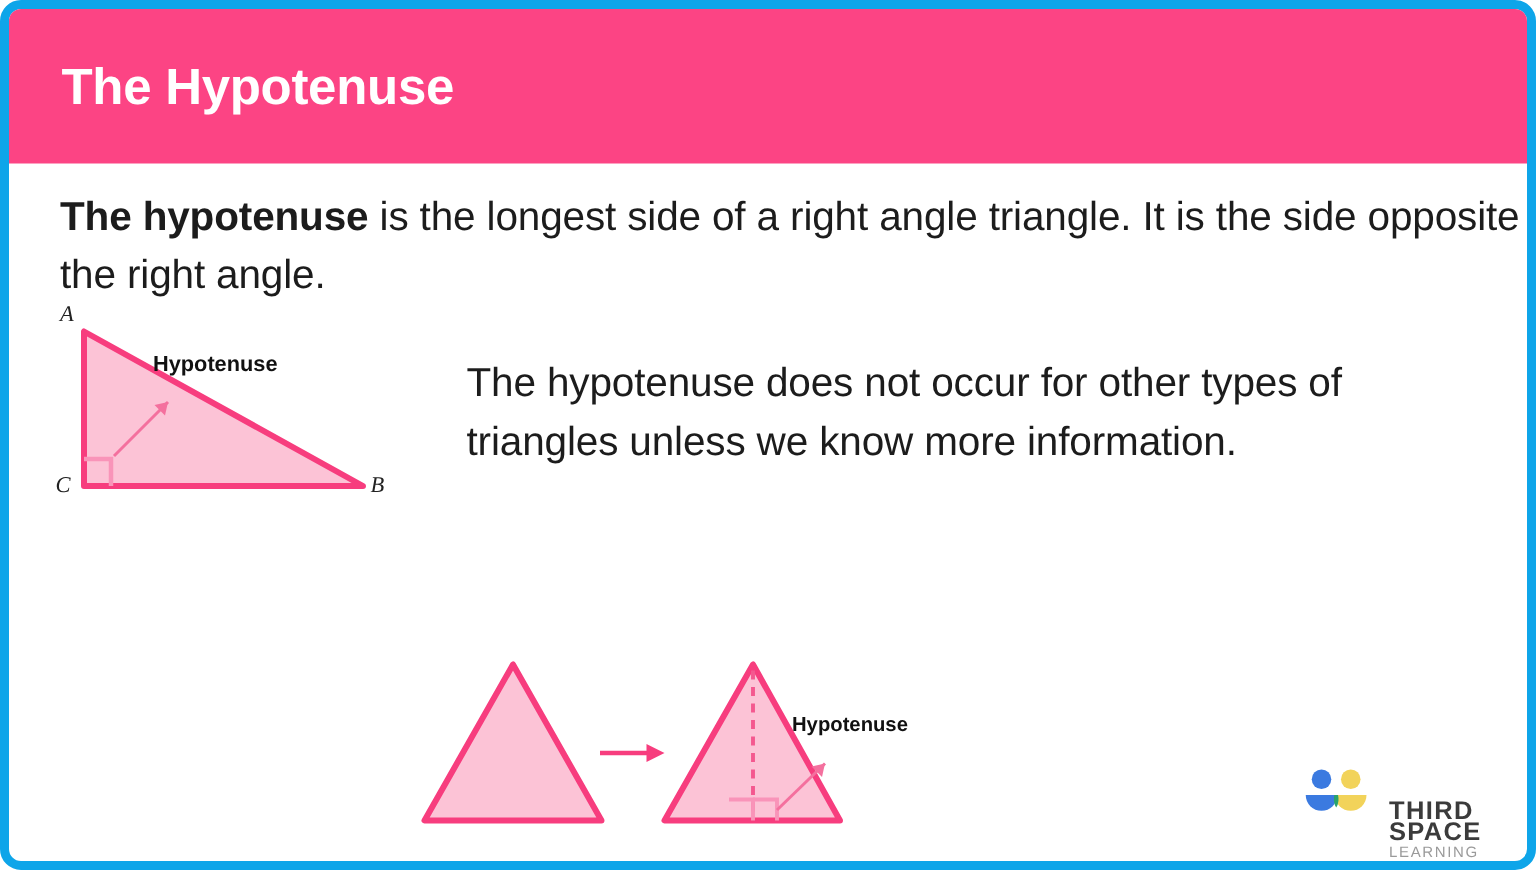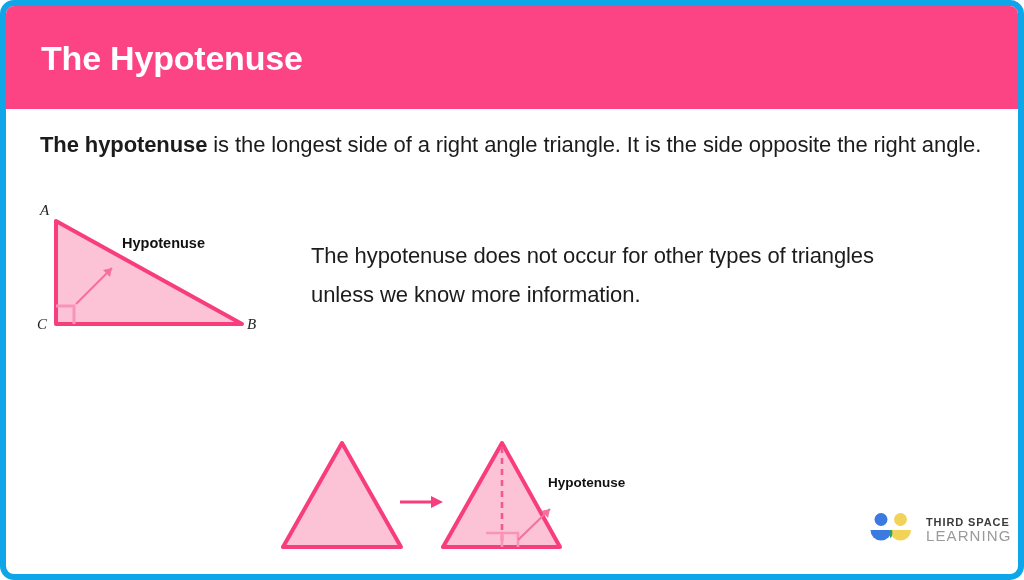--- a/index.html
+++ b/index.html
@@ -38,21 +38,21 @@
     color: #ffffff;
     font-size: 34px;
     font-weight: bold;
     letter-spacing: -0.2px;
     line-height: 1;
   }
   
   .body-text {
     position: absolute;
     color: #1c1c1c;
-    font-size: 22px;
+    font-size: 27px;
     line-height: 39px;
     letter-spacing: -0.1px;
   }
   .body-text b { font-weight: bold; }
   #para-intro {
     left: 34px;
     top: 119px;
     width: 980px;
   }
   #para-side {
@@ -86,21 +86,20 @@
     font-size: 15px;
     color: #222222;
   }
   .diagram-caption {
     position: absolute;
     font-family: "Liberation Sans", sans-serif;
     font-weight: bold;
     font-size: 14.5px;
     color: #111111;
     white-space: nowrap;
-    margin-left: 20px;
   }
   #caption-hyp-1 { left: 96px; top: 229px; }
   #caption-hyp-2 { left: 522px; top: 469px; font-size: 13.5px; }
   
   #logo {
     position: absolute;
     left: 862px;
     top: 503px;
     width: 140px;
     height: 42px;
@@ -109,28 +108,29 @@
     position: absolute;
     left: 0; top: 2px;
     width: 50px; height: 36px;
   }
   #logo-text {
     position: absolute;
     left: 58px;
     top: 6px;
   }
   #logo-line1 {
-    font-size: 11px;
+    font-size: 17px;
     font-weight: bold;
     letter-spacing: 0.9px;
     color: #3b3b3b;
     line-height: 14px;
+    margin-top: 19px;
   }
   #logo-line2 {
-    font-size: 15px;
+    font-size: 10px;
     letter-spacing: 1.1px;
     color: #9a9a9a;
     line-height: 14px;
   }
 </style>
 </head>
 <body>
 
 <div id="slide">
 

